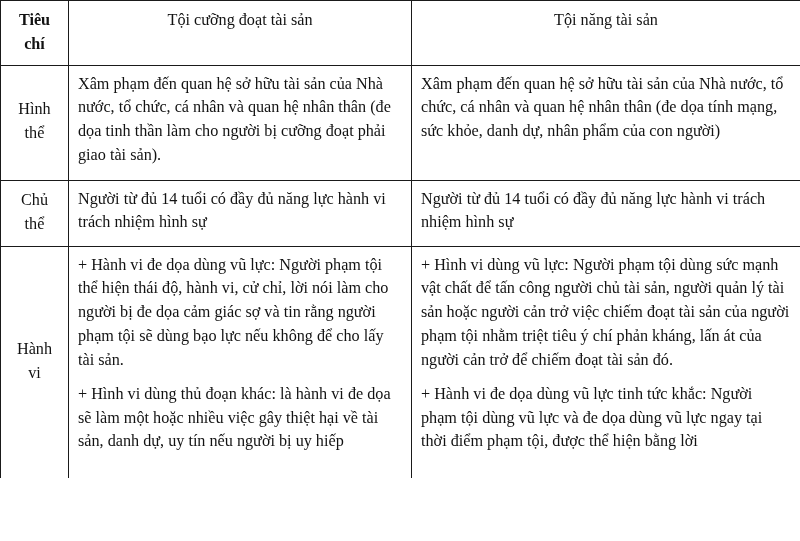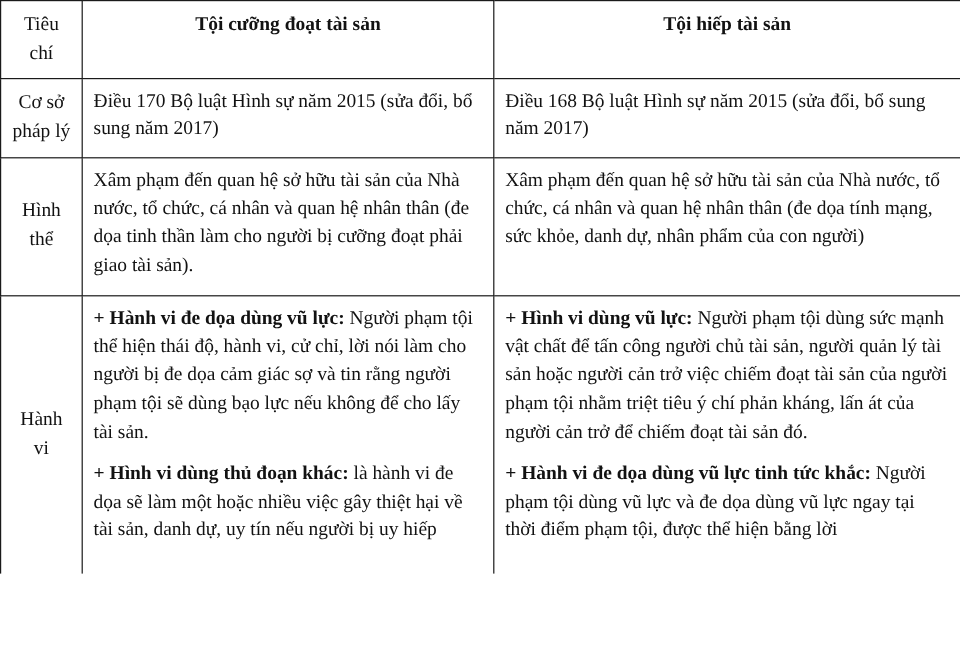--- a/index.html
+++ b/index.html
@@ -52,43 +52,43 @@
   td.criteria {
     text-align: center;
     padding-left: 2px;
     padding-right: 2px;
   }
   td.criteria.mid { vertical-align: middle; }
 
   
   tr.header-row td {
     text-align: center;
-    font-weight: bold;
+    font-weight: normal;
     vertical-align: top;
     padding-top: 8px;
   }
-  tr.header-row td.criteria { font-weight: normal; }
+  tr.header-row td.criteria { font-weight: bold; }
   tr.header-row { height: 62px; }
 
   .hdr-title { display: block; }
 
   
   tr.row-legal   { height: 66px; }
   tr.row-object  { height: 115px; }
   tr.row-subject { height: 66px; }
   tr.row-conduct { height: 232px; }
 
   td.body-cell p {
     margin: 0;
   }
   td.body-cell p + p {
     margin-top: 10px;
   }
   .lead {
-    font-weight: bold;
+    font-weight: normal;
   }
 
   
   tr.row-conduct td {
     border-bottom: none;
   }
 </style>
 </head>
 <body>
 
@@ -101,44 +101,44 @@
     </colgroup>
     <tbody>
       <tr class="header-row">
         <td class="criteria">
           <span class="hdr-title">Tiêu chí</span>
         </td>
         <td>
           <span class="hdr-title">Tội cưỡng đoạt tài sản</span>
         </td>
         <td>
-          <span class="hdr-title">Tội hiếp tài sản</span>
+          <span class="hdr-title">Tội năng tài sản</span>
         </td>
       </tr>
 
-      <tr class="row-legal">
-        <td class="criteria mid">Cơ sở pháp lý</td>
-        <td class="body-cell">
-          <p><span>Điều 170 Bộ luật Hình sự năm 2015 (sửa đổi, bổ sung năm 2017)</span></p>
-        </td>
-        <td class="body-cell">
-          <p><span>Điều 168 Bộ luật Hình sự năm 2015 (sửa đổi, bổ sung năm 2017)</span></p>
-        </td>
-      </tr>
 
       <tr class="row-object">
         <td class="criteria mid">Hình thể</td>
         <td class="body-cell">
           <p><span>Xâm phạm đến quan hệ sở hữu tài sản của Nhà nước, tổ chức, cá nhân và quan hệ nhân thân (đe dọa tinh thần làm cho người bị cưỡng đoạt phải giao tài sản).</span></p>
         </td>
         <td class="body-cell">
           <p><span>Xâm phạm đến quan hệ sở hữu tài sản của Nhà nước, tổ chức, cá nhân và quan hệ nhân thân (đe dọa tính mạng, sức khỏe, danh dự, nhân phẩm của con người)</span></p>
         </td>
       </tr>
 
+      <tr class="row-subject">
+        <td class="criteria mid">Chủ thể</td>
+        <td class="body-cell">
+          <p><span>Người từ đủ 14 tuổi có đầy đủ năng lực hành vi trách nhiệm hình sự</span></p>
+        </td>
+        <td class="body-cell">
+          <p><span>Người từ đủ 14 tuổi có đầy đủ năng lực hành vi trách nhiệm hình sự</span></p>
+        </td>
+      </tr>
 
       <tr class="row-conduct">
         <td class="criteria mid">Hành vi</td>
         <td class="body-cell">
           <p>
             <span class="lead">+ Hành vi đe dọa dùng vũ lực:</span><span> Người phạm tội thể hiện thái độ, hành vi, cử chỉ, lời nói làm cho người bị đe dọa cảm giác sợ và tin rằng người phạm tội sẽ dùng bạo lực nếu không để cho lấy tài sản.</span>
           </p>
           <p>
             <span class="lead">+ Hình vi dùng thủ đoạn khác:</span><span> là hành vi đe dọa sẽ làm một hoặc nhiều việc gây thiệt hại về tài sản, danh dự, uy tín nếu người bị uy hiếp</span>
           </p>

